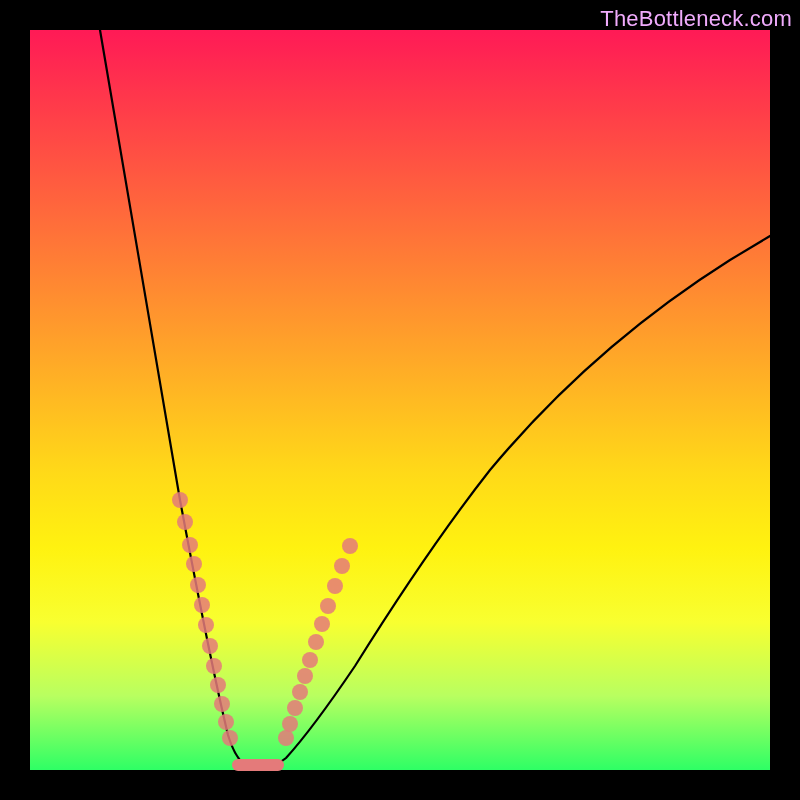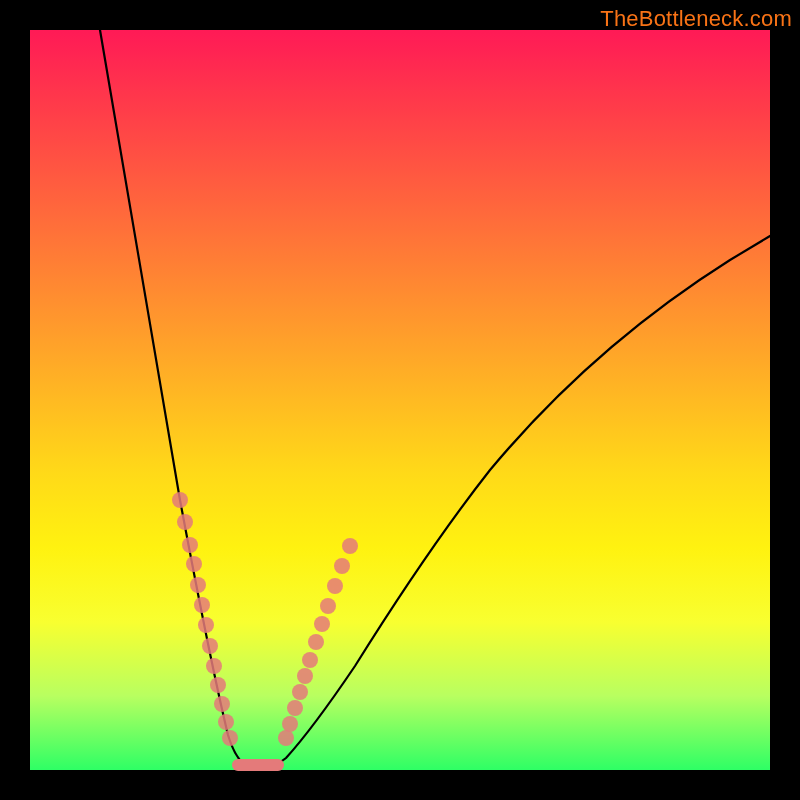--- a/index.html
+++ b/index.html
@@ -34,21 +34,21 @@
       #fff210 70%,
       #f8ff30 80%,
       #b8ff60 90%,
       #2eff65 100%
     );
   }
   .watermark {
     position: absolute;
     top: 6px;
     right: 8px;
-    color: #f97316;
+    color: #f0abfc;
     font-size: 22px;
     font-weight: 500;
     letter-spacing: 0.2px;
     user-select: none;
   }
   svg.curve {
     position: absolute;
     inset: 0;
     width: 100%;
     height: 100%;

